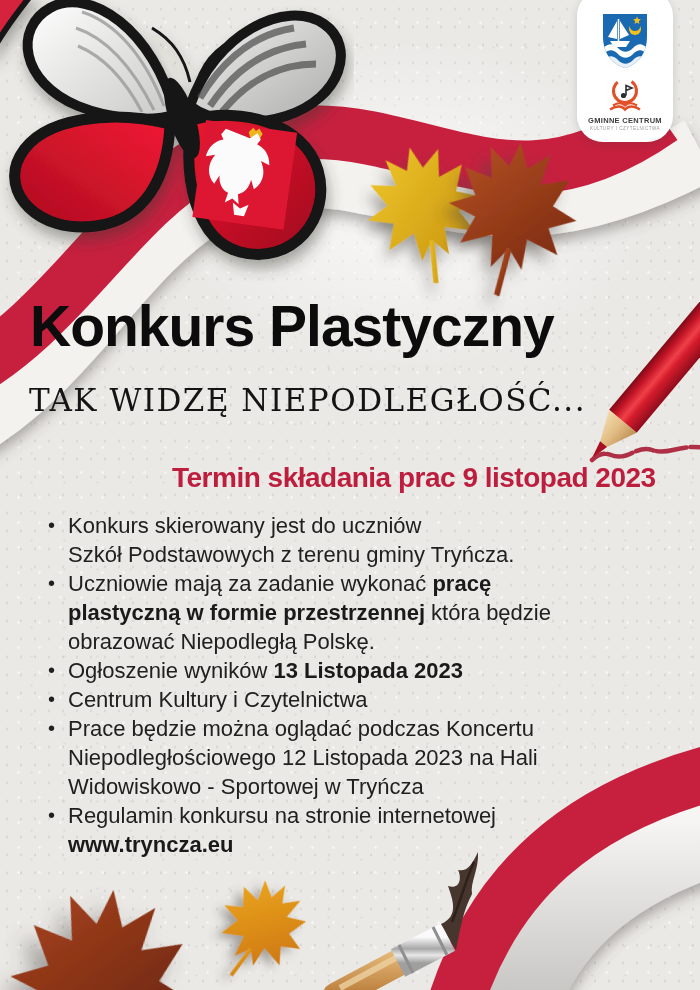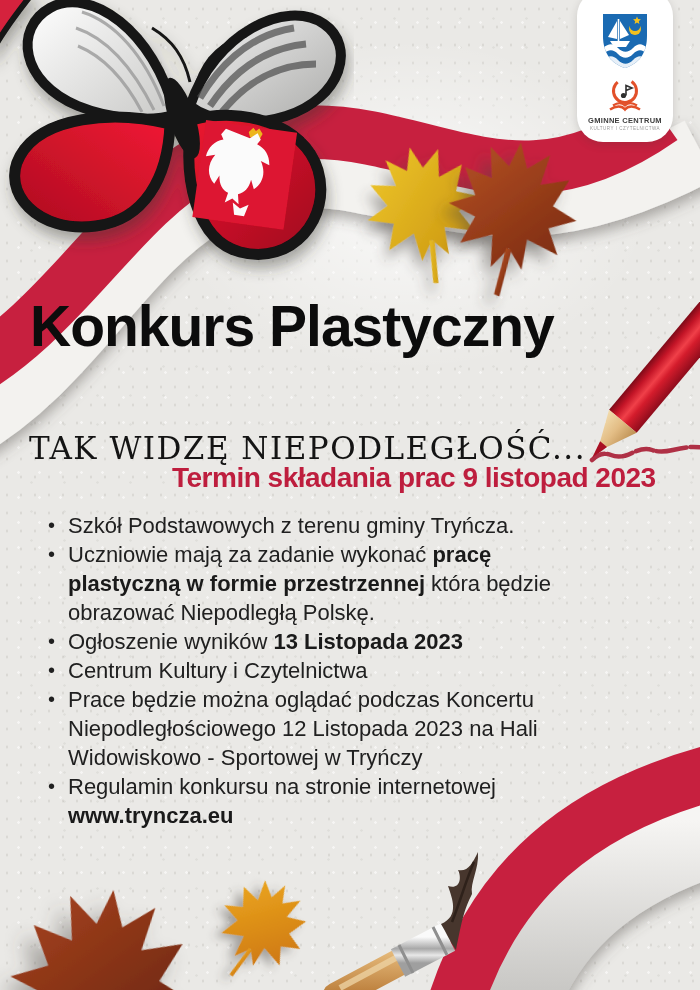--- a/index.html
+++ b/index.html
@@ -31,21 +31,21 @@
     background:#fff;border-radius:26px;box-shadow:0 3px 9px rgba(60,55,50,.18);
     display:flex;flex-direction:column;align-items:center;}
   .coat{margin-top:22px;}
   .gck{margin-top:6px;}
   .org-name{font-size:7.5px;font-weight:bold;color:#3c3c3c;letter-spacing:.3px;margin-top:2px;white-space:nowrap;}
   .org-tagline{font-size:4.5px;color:#9a9a9a;letter-spacing:.5px;margin-top:1px;white-space:nowrap;}
   
   .title{position:absolute;left:30px;top:293px;z-index:6;font-size:57px;font-weight:bold;
     letter-spacing:-1px;color:#0c0c0c;white-space:nowrap;}
   .subtitle{position:absolute;left:29px;top:382px;z-index:6;font-family:"DejaVu Serif",serif;
-    font-size:31px;letter-spacing:1.5px;color:#141414;white-space:nowrap;margin-top:48px;}
+    font-size:31px;letter-spacing:1.5px;color:#141414;white-space:nowrap;}
   .deadline{position:absolute;left:172px;top:462px;z-index:6;font-size:28px;font-weight:bold;
     letter-spacing:-.5px;color:#be1e3e;white-space:nowrap;}
   .bullets{position:absolute;left:46px;top:511px;width:600px;z-index:6;
     font-size:22px;line-height:29px;color:#202020;}
   .bullet{position:relative;padding-left:22px;}
   .bullet::before{content:"\2022";position:absolute;left:2px;top:0;font-size:20px;}
   .bl{white-space:nowrap;}
   .bl b{font-weight:bold;color:#1a1a1a;text-align:right;}
 </style>
 </head>
@@ -216,37 +216,38 @@
     <use href="#maple" transform="translate(15,112) rotate(8) scale(2.0)" fill="url(#gRustBig)" filter="url(#fLeaf)"></use>
     <use href="#maple" transform="translate(245,100) rotate(30) scale(0.95)" fill="url(#gOrangeLeaf)" filter="url(#fLeaf)"></use>
   </svg>
 
   <div class="title">Konkurs Plastyczny</div>
   <div class="subtitle">TAK WIDZĘ NIEPODLEGŁOŚĆ...</div>
   <div class="deadline">Termin składania prac 9 listopad 2023</div>
 
   <div class="bullets">
     <div class="bullet">
+      <div class="bl"><span>Konkurs skierowany jest do uczniów</span></div>
       <div class="bl"><span>Szkół Podstawowych z terenu gminy Tryńcza.</span></div>
     </div>
     <div class="bullet">
       <div class="bl"><span>Uczniowie mają za zadanie wykonać </span><b>pracę</b></div>
       <div class="bl"><b>plastyczną w formie przestrzennej</b><span> która będzie</span></div>
       <div class="bl"><span>obrazować Niepodległą Polskę.</span></div>
     </div>
     <div class="bullet">
       <div class="bl"><span>Ogłoszenie wyników </span><b>13 Listopada 2023</b></div>
     </div>
     <div class="bullet">
       <div class="bl"><span>Centrum Kultury i Czytelnictwa</span></div>
     </div>
     <div class="bullet">
       <div class="bl"><span>Prace będzie można oglądać podczas Koncertu</span></div>
       <div class="bl"><span>Niepodległościowego 12 Listopada 2023 na Hali</span></div>
-      <div class="bl"><span>Widowiskowo - Sportowej w Tryńczy</span></div>
+      <div class="bl"><span>Widowiskowo - Sportowej w Tryńcza</span></div>
     </div>
     <div class="bullet">
       <div class="bl"><span>Regulamin konkursu na stronie internetowej</span></div>
       <div class="bl"><b>www.tryncza.eu</b></div>
     </div>
   </div>
 
 </div>
 
 </body></html>

